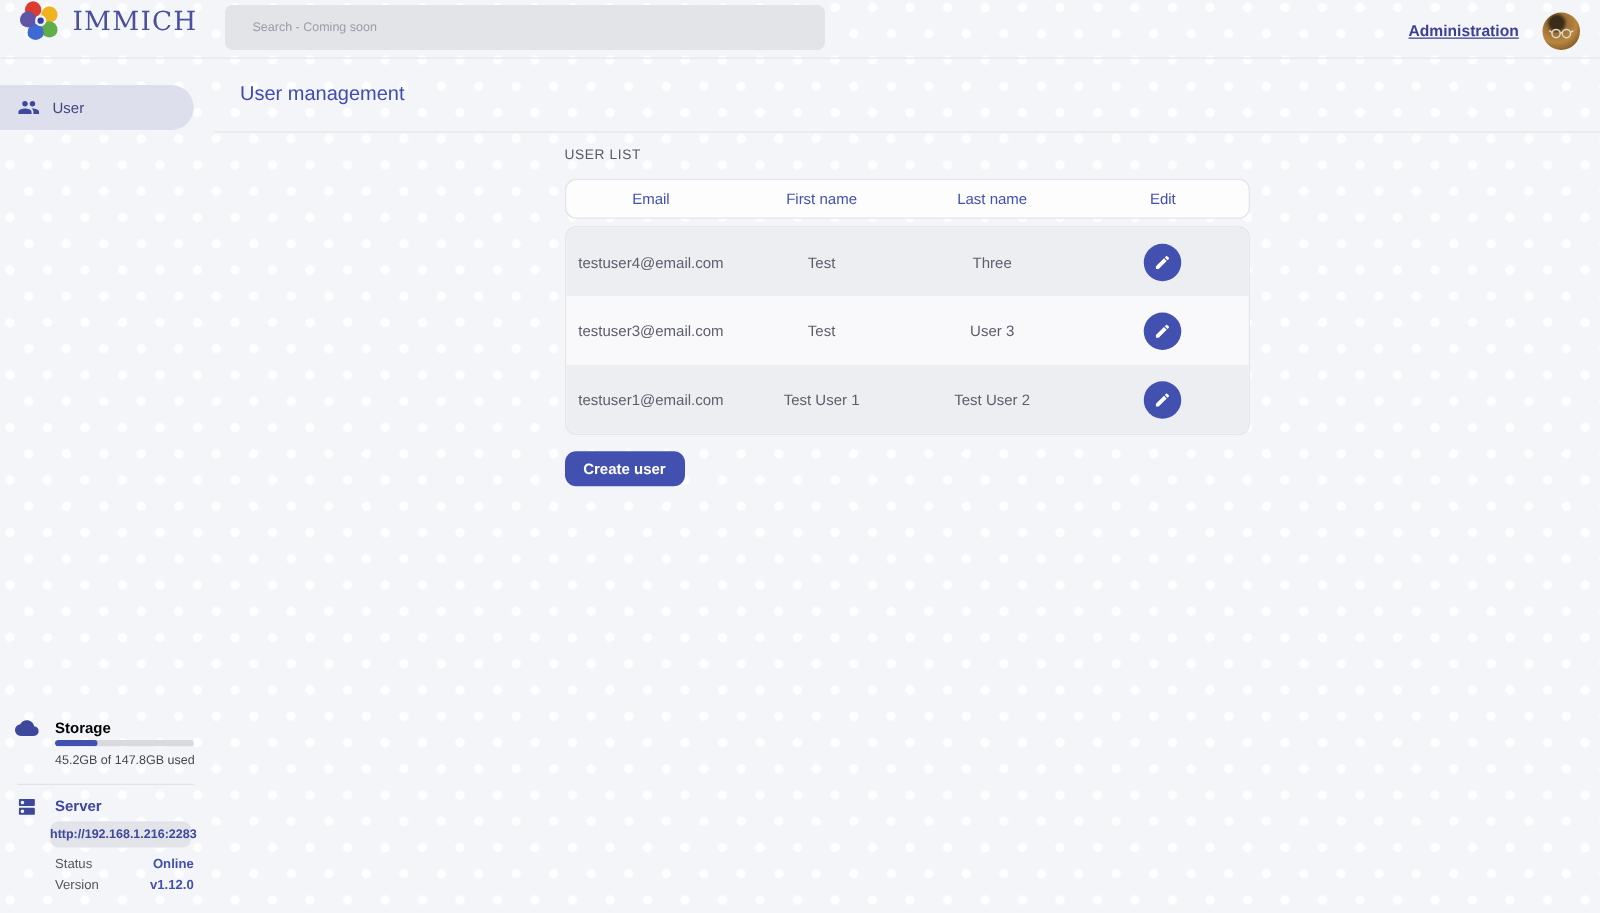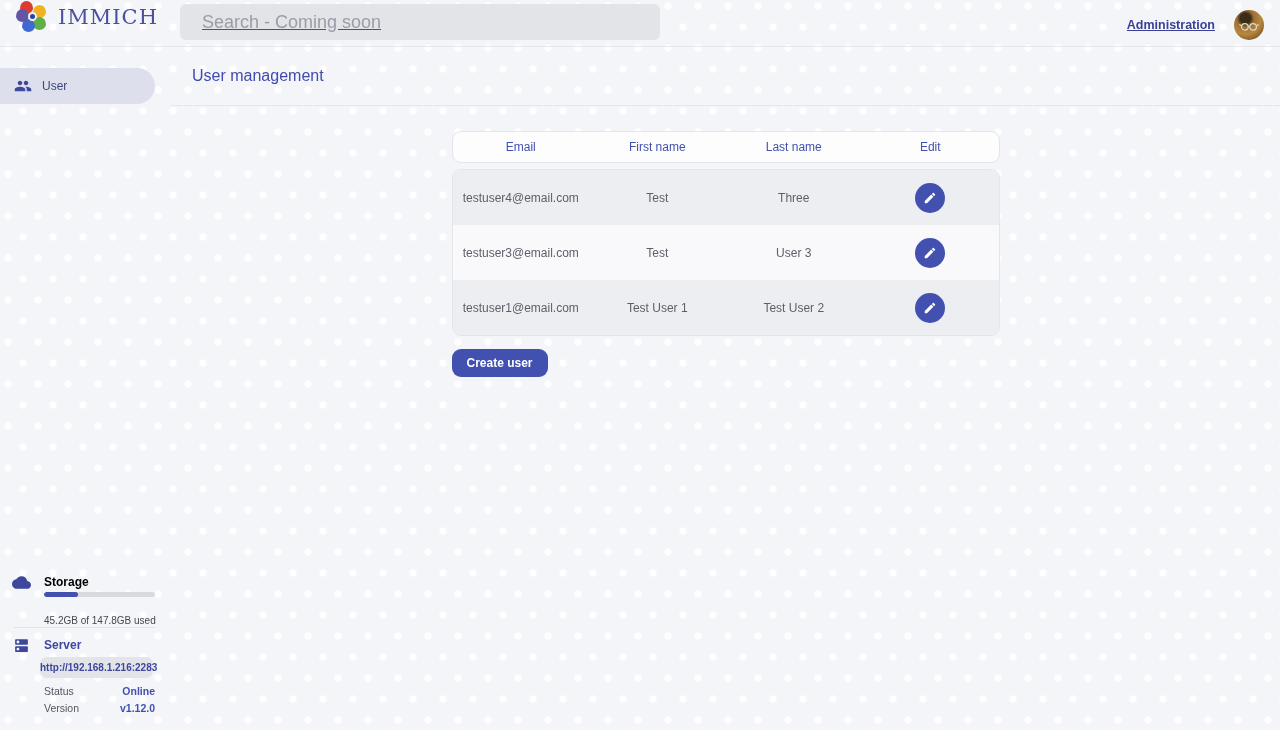--- a/index.html
+++ b/index.html
@@ -31,21 +31,21 @@
   .flower .p4 { background:#3e6ad1; left:6px;  top:19px; }
   .flower .p5 { background:#6056a5; left:0px;  top:9px; }
   .flower .core { position:absolute; width:9px; height:9px; border-radius:50%; background:#2e3f9e; left:12px; top:12px; border:2px solid #eef0f6; }
   .app-name {
     font-family:"DejaVu Serif",serif; font-size:21px; letter-spacing:1px;
     color:#4a4f9e; margin-left:9px; font-weight:400;
   }
   .search-input {
     position:absolute; left:180px; top:4px; width:480px; height:36px;
     background:#e3e4e8; border:none; border-radius:6px;
-    padding-left:22px; font-size:18px; color:#555; font-family:inherit; outline:none;text-decoration:underline;
+    padding-left:22px; font-size:10px; color:#555; font-family:inherit; outline:none;
   }
   .search-input::placeholder { color:#9a9ca8; }
   .nav-right { position:absolute; right:16px; top:0; height:50px; display:flex; align-items:center; gap:19px; }
   .admin-link { font-size:12.5px; font-weight:700; color:#3a3f97; text-decoration:underline; cursor:pointer; }
   .avatar {
     width:30px; height:30px; border-radius:50%; cursor:pointer; overflow:hidden;
     background:radial-gradient(circle at 38% 28%, #3a2c17 0 18%, #9c6f35 30%, #b9873f 55%, #7a5524 85%, #5d3f18 100%);
     display:flex; align-items:center; justify-content:center;
   }
 
@@ -56,21 +56,21 @@
     background:#dde0ec; border-radius:0 18px 18px 0;
     display:flex; align-items:center; padding-left:14px; cursor:pointer;
   }
   .side-item .label { margin-left:10px; font-size:12px; font-weight:500; color:#40467f; }
   .icon-indigo { fill:#3d479c; }
 
   .storage-icon  { position:absolute; left:12px; top:526px; }
   .storage-title { position:absolute; left:44px; top:528px; font-size:12px; font-weight:700; color:#000000; }
   .progress-track{ position:absolute; left:44px; top:545px; width:111px; height:5px; border-radius:3px; background:#d9dadf; overflow:hidden; }
   .progress-fill { height:100%; background:#4250af; border-radius:3px; }
-  .storage-caption{ position:absolute; left:44px; top:556px; font-size:10px; color:#46474f;margin-top:12px; }
+  .storage-caption{ position:absolute; left:44px; top:556px; font-size:10px; color:#46474f; }
   .side-divider  { position:absolute; left:14px; top:580px; width:141px; height:1px; background:#e2e3e8; }
   .server-icon   { position:absolute; left:13px; top:590px; }
   .server-title  { position:absolute; left:44px; top:591px; font-size:12px; font-weight:700; color:#3d479c; }
   .server-url    { position:absolute; left:40px; top:610px; width:113px; height:21px; line-height:21px;
                    background:#e3e4e9; border-radius:7px; text-align:center;
                    font-size:10px; font-weight:700; color:#3d479c; }
   .kv-row { position:absolute; left:44px; width:111px; display:flex; justify-content:space-between; align-items:center; }
   .kv-row .k { font-size:10.5px; color:#55565e; }
   .kv-row .v { font-size:10.5px; font-weight:700; color:#4250af; }
   .row-status  { top:638px; }
@@ -172,20 +172,21 @@
     <span class="v">v1.12.0</span>
   </div>
 </div>
 
 <div class="main">
   <div class="title-bar">
     <span class="page-title">User management</span>
   </div>
 
   <div class="content">
+    <div class="section-label">USER LIST</div>
 
     <div class="table-header">
       <span>Email</span>
       <span>First name</span>
       <span>Last name</span>
       <span>Edit</span>
     </div>
 
     <div class="table-body">
       <div class="table-row">

